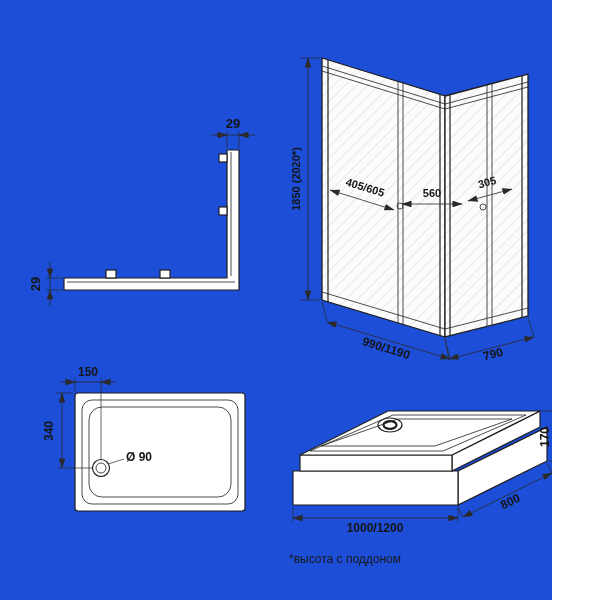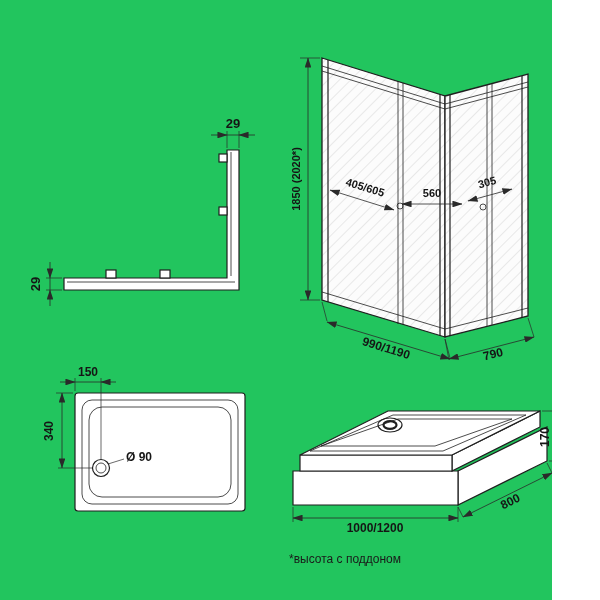--- a/index.html
+++ b/index.html
@@ -1,16 +1,16 @@
 <!DOCTYPE html>
 <html><head>
 <meta charset="utf-8">
 <style>
   html,body{margin:0;padding:0;background:#ffffff;}
-  .canvas{width:552px;height:600px;background:#22c55e;position:relative;overflow:hidden;}
+  .canvas{width:552px;height:600px;background:#1d4ed8;position:relative;overflow:hidden;}
   svg{display:block;}
   text{font-family:"Liberation Sans","DejaVu Sans",sans-serif;fill:#151515;font-weight:700;}
   .t12{font-size:12px;}
   .t11{font-size:11px;}
   .t13{font-size:13px;}
   .footnote{font-size:12px;font-weight:400;fill:#1a1a1a;}
   .obj{stroke:#1f1f1f;stroke-width:1.2;fill:none;}
   .objw{stroke:#1f1f1f;stroke-width:1.2;fill:#ffffff;}
   .thin{stroke:#1f1f1f;stroke-width:0.8;fill:none;}
   .dimline{stroke:#2a2a2a;stroke-width:0.8;fill:none;}

